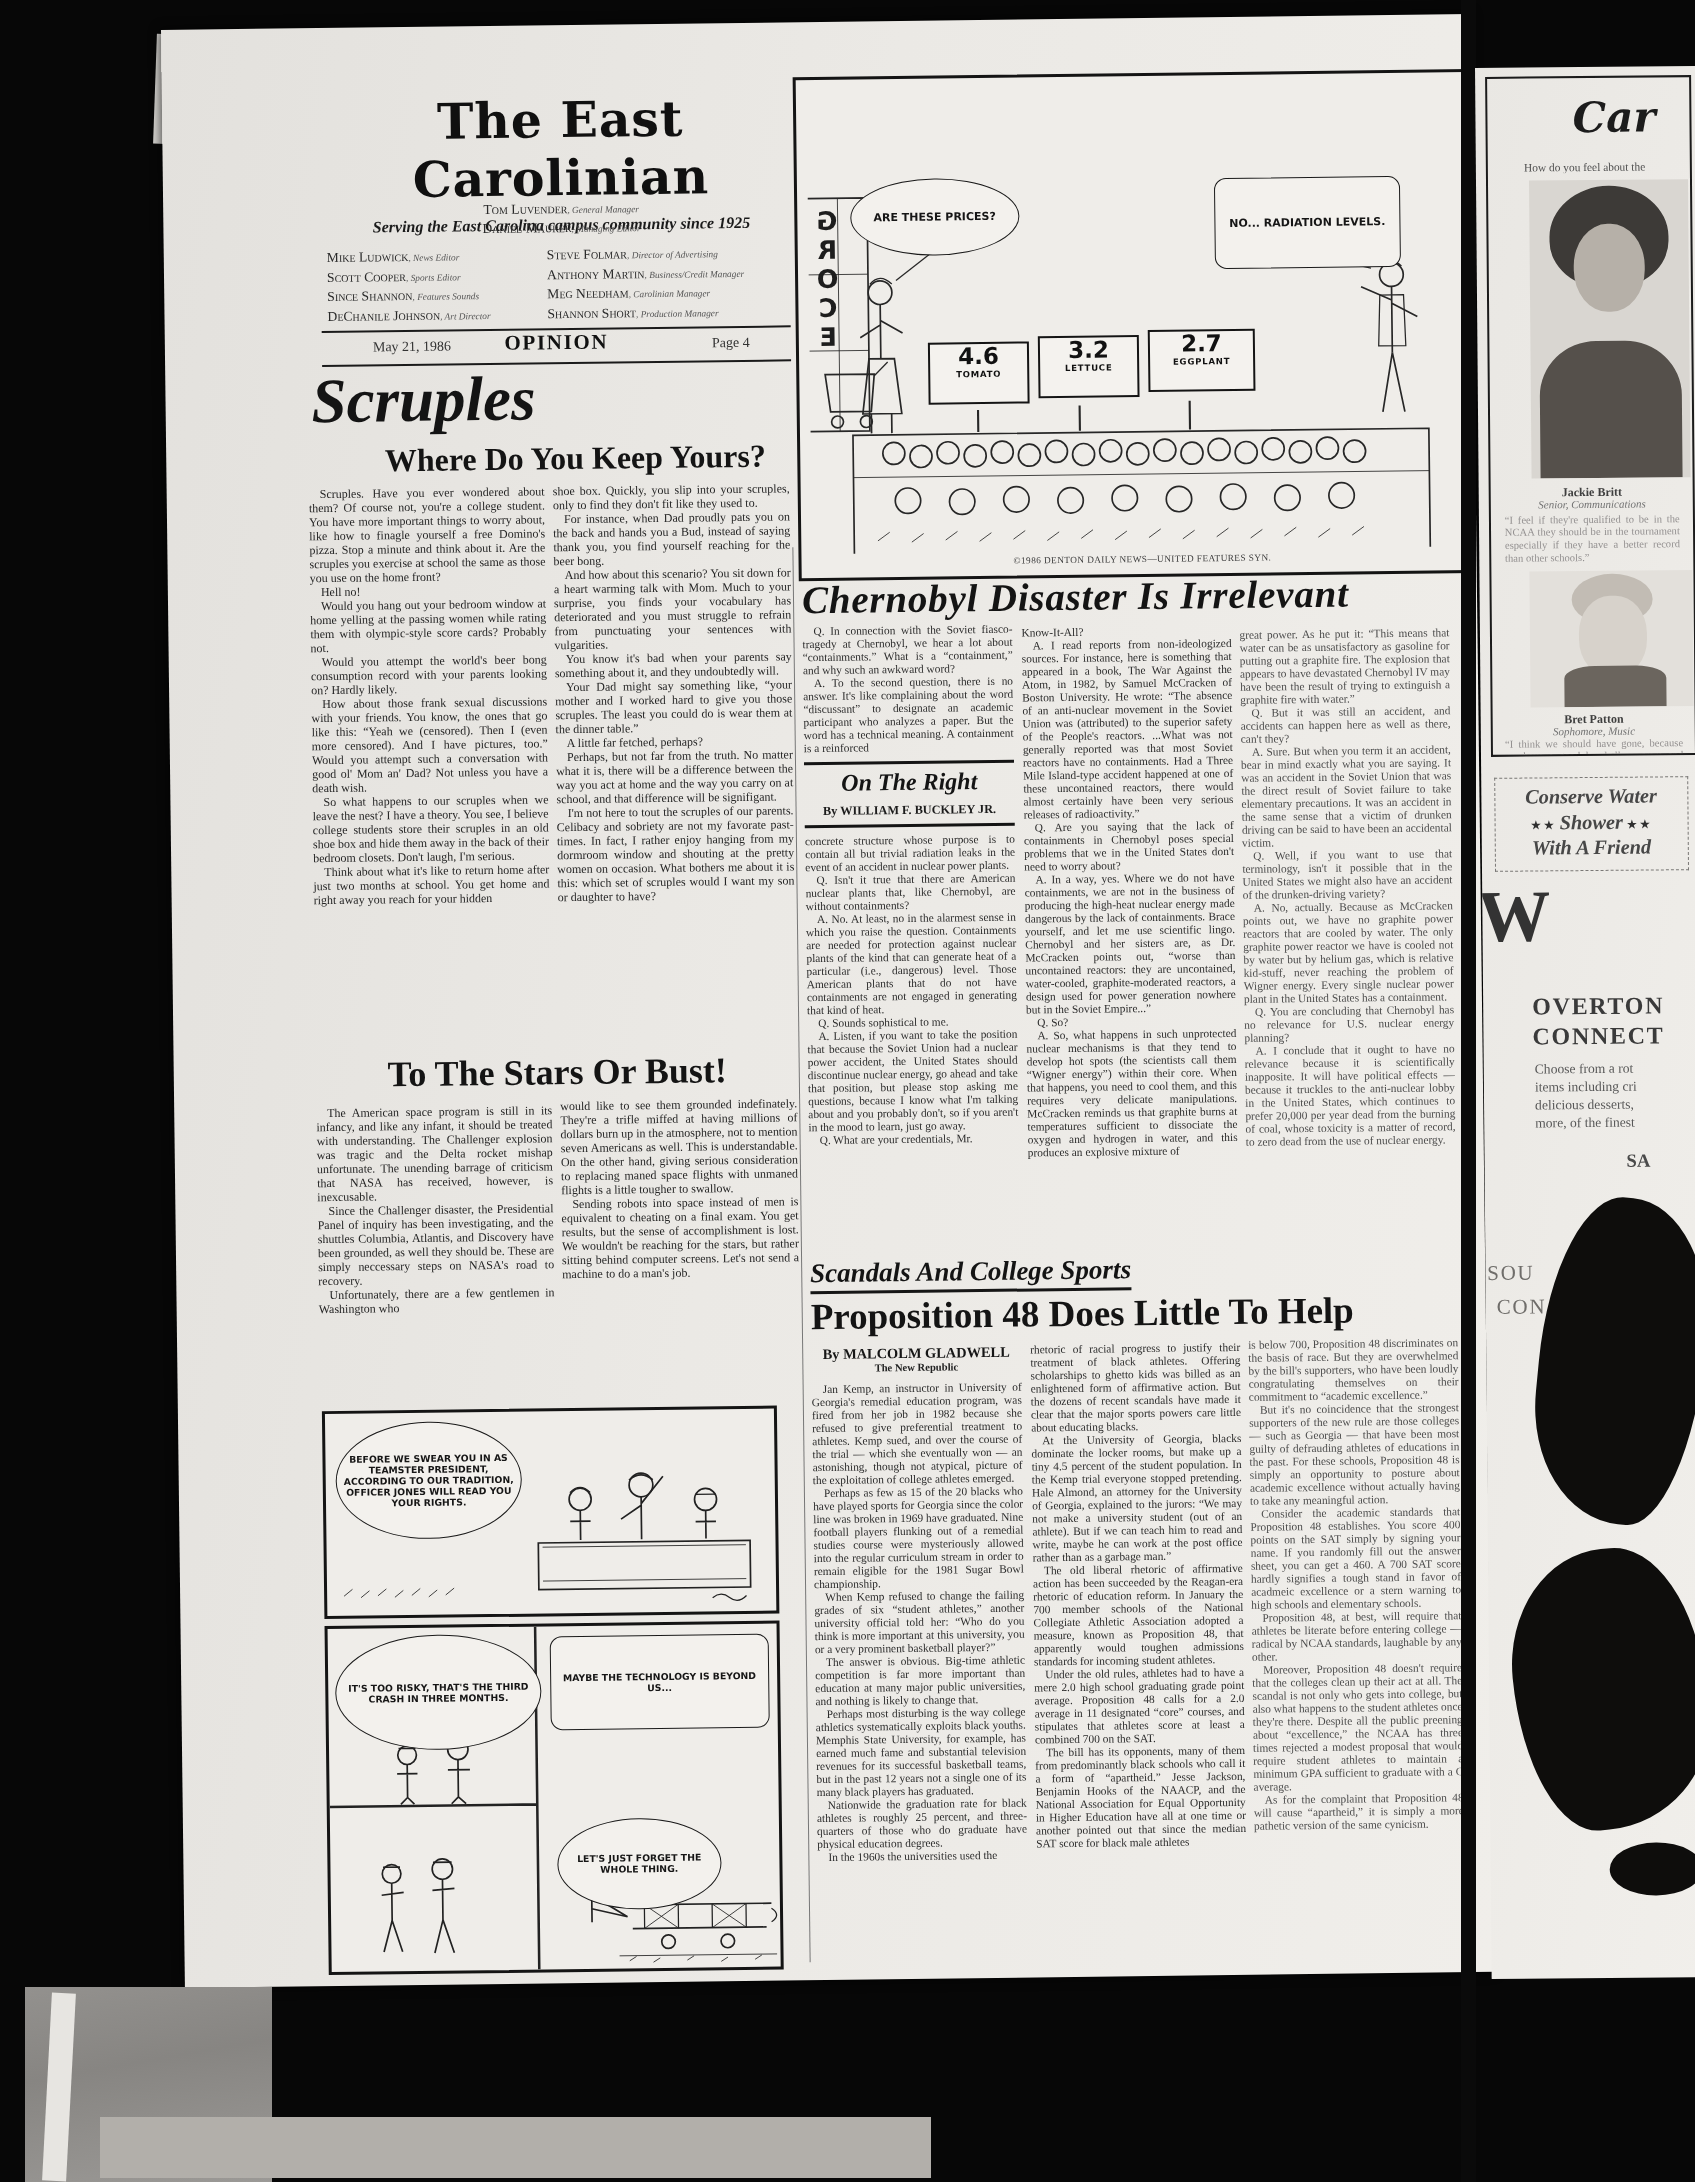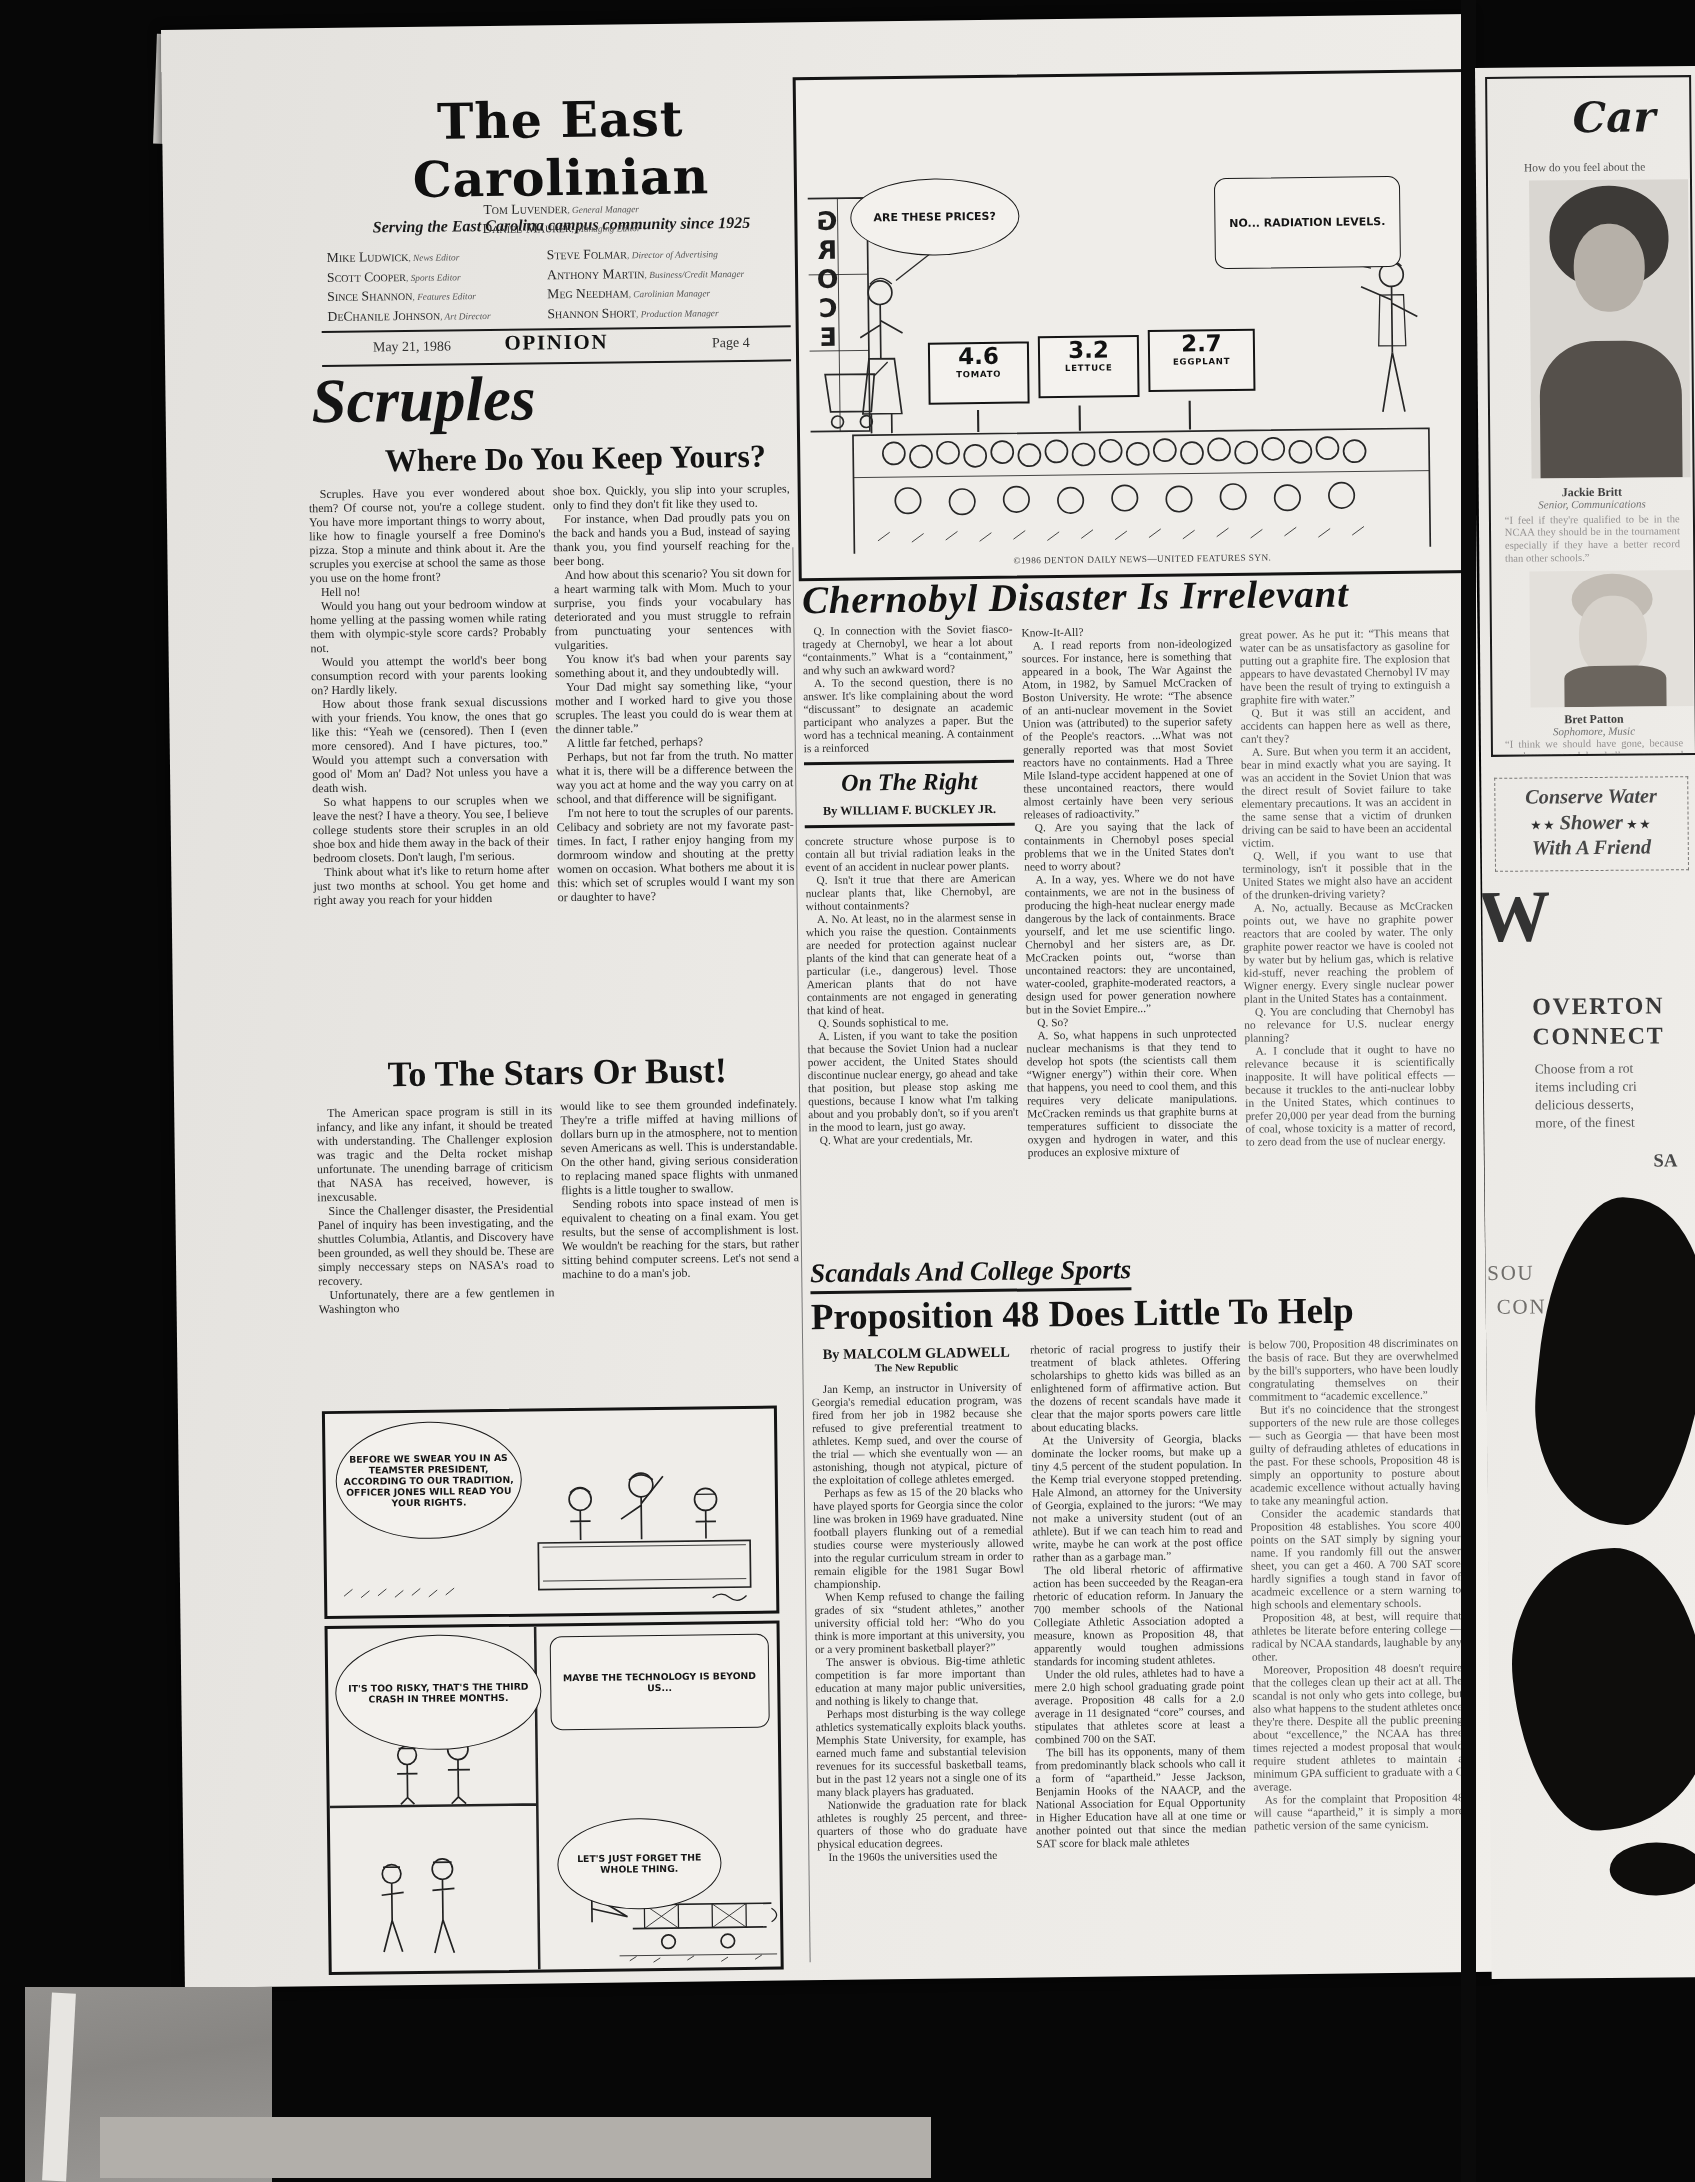--- a/index.html
+++ b/index.html
@@ -103,21 +103,21 @@
     <div>
       <span class="staff-name">Tom Luvender</span><span class="staff-title">, <i>General Manager</i></span>
     </div>
     <div style="margin-top:3.4px;">
       <span class="staff-name">Daniel Maurer</span><span class="staff-title">, <i>Managing Editor</i></span>
     </div>
   </div>
   <div class="abs" style="left:163px;top:222px;width:229px;">
     <div style="height:19.5px;"><span class="staff-name">Mike Ludwick</span><span class="staff-title">, <i>News Editor</i></span></div>
     <div style="height:19.5px;"><span class="staff-name">Scott Cooper</span><span class="staff-title">, <i>Sports Editor</i></span></div>
-    <div style="height:19.5px;"><span class="staff-name">Since Shannon</span><span class="staff-title">, <i>Features Editor</i></span></div>
+    <div style="height:19.5px;"><span class="staff-name">Since Shannon</span><span class="staff-title">, <i>Features Sounds</i></span></div>
     <div style="height:19.5px;"><span class="staff-name">DeChanile Johnson</span><span class="staff-title">, <i>Art Director</i></span></div>
   </div>
   <div class="abs" style="left:383px;top:222px;width:246px;">
     <div style="height:19.5px;"><span class="staff-name">Steve Folmar</span><span class="staff-title">, <i>Director of Advertising</i></span></div>
     <div style="height:19.5px;"><span class="staff-name">Anthony Martin</span><span class="staff-title">, <i>Business/Credit Manager</i></span></div>
     <div style="height:19.5px;"><span class="staff-name">Meg Needham</span><span class="staff-title">, <i>Carolinian Manager</i></span></div>
     <div style="height:19.5px;"><span class="staff-name">Shannon Short</span><span class="staff-title">, <i>Production Manager</i></span></div>
   </div>
   <div class="rule" style="left:157px;top:303px;width:469px;height:1.7px;"></div>
   <div class="abs dateline" style="left:208px;top:312px;">May 21, 1986</div>
@@ -393,21 +393,21 @@
   <div class="partial-letter" style="left:-5.1px;top:807px;">W</div>
 
   <div class="abs ad-head" style="left:49px;top:926px;">OVERTON</div>
   <div class="abs ad-head" style="left:49px;top:956px;">CONNECT</div>
   <div class="abs" style="left:51px;top:993px;width:170px;overflow:hidden;">
     <div class="ad-line">Choose from a rot</div>
     <div class="ad-line">items including cri</div>
     <div class="ad-line">delicious desserts,</div>
     <div class="ad-line">more, of the finest</div>
   </div>
-  <div class="abs" style="left:142px;top:1083px;font-weight:bold;font-size:18.6px;color:#4a4a4a;margin-left:27px;">SA</div>
+  <div class="abs" style="left:142px;top:1083px;font-weight:bold;font-size:18.6px;color:#4a4a4a;">SA</div>
 
   <div class="blob" style="left:53px;top:1131px;width:165px;height:326px;border-radius:45% 55% 40% 60% / 55% 45% 60% 40%;transform:rotate(6deg);"></div>
   <div class="blob-txt" style="left:1.7px;top:1193px;">SOU</div>
   <div class="blob-txt" style="left:11px;top:1227px;">CON</div>
   <div class="blob" style="left:25.4px;top:1482px;width:191px;height:280px;border-radius:55% 45% 60% 40% / 45% 55% 40% 60%;transform:rotate(-5deg);"></div>
   <div class="blob" style="left:119px;top:1776px;width:93px;height:53px;border-radius:50%;"></div>
 </div>
 
 
 </body></html>

